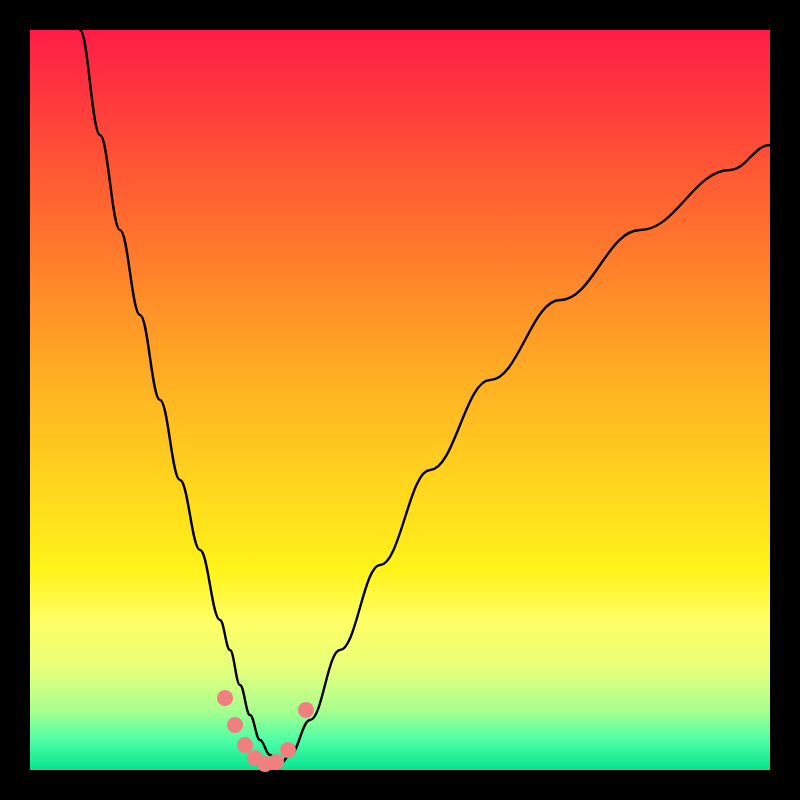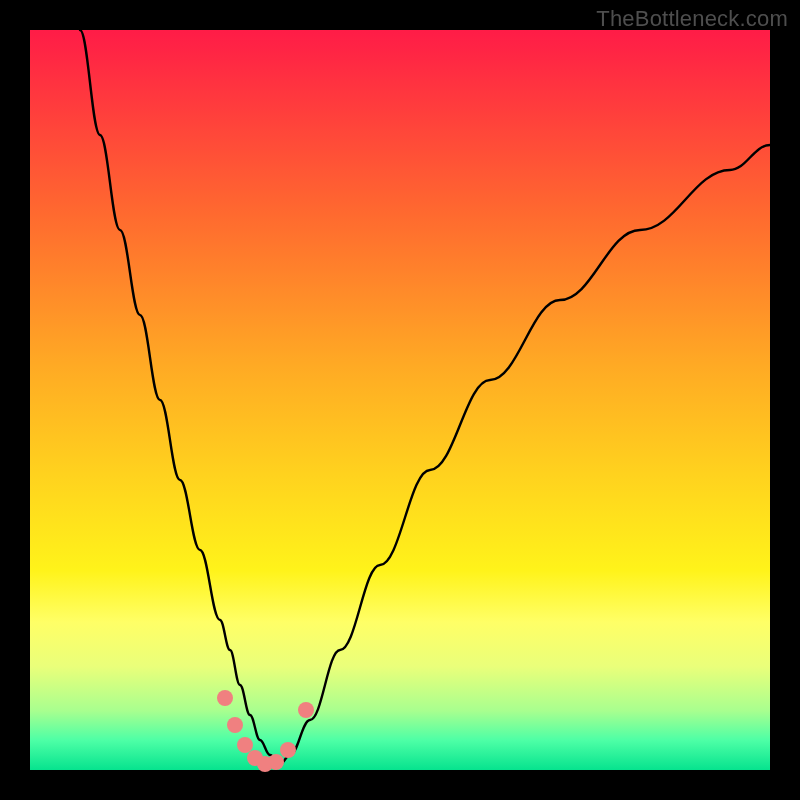--- a/index.html
+++ b/index.html
@@ -66,14 +66,13 @@
           <circle cx="205" cy="695" r="8" fill="#f08080"></circle>
           <circle cx="215" cy="715" r="8" fill="#f08080"></circle>
           <circle cx="225" cy="728" r="8" fill="#f08080"></circle>
           <circle cx="235" cy="734" r="8" fill="#f08080"></circle>
           <circle cx="246" cy="732" r="8" fill="#f08080"></circle>
           <circle cx="258" cy="720" r="8" fill="#f08080"></circle>
           <circle cx="276" cy="680" r="8" fill="#f08080"></circle>
         </g>
     </svg>
   </div>
-  <div class="watermark">TheBottleneck.com</div>
 </div>
 
 </body></html>

